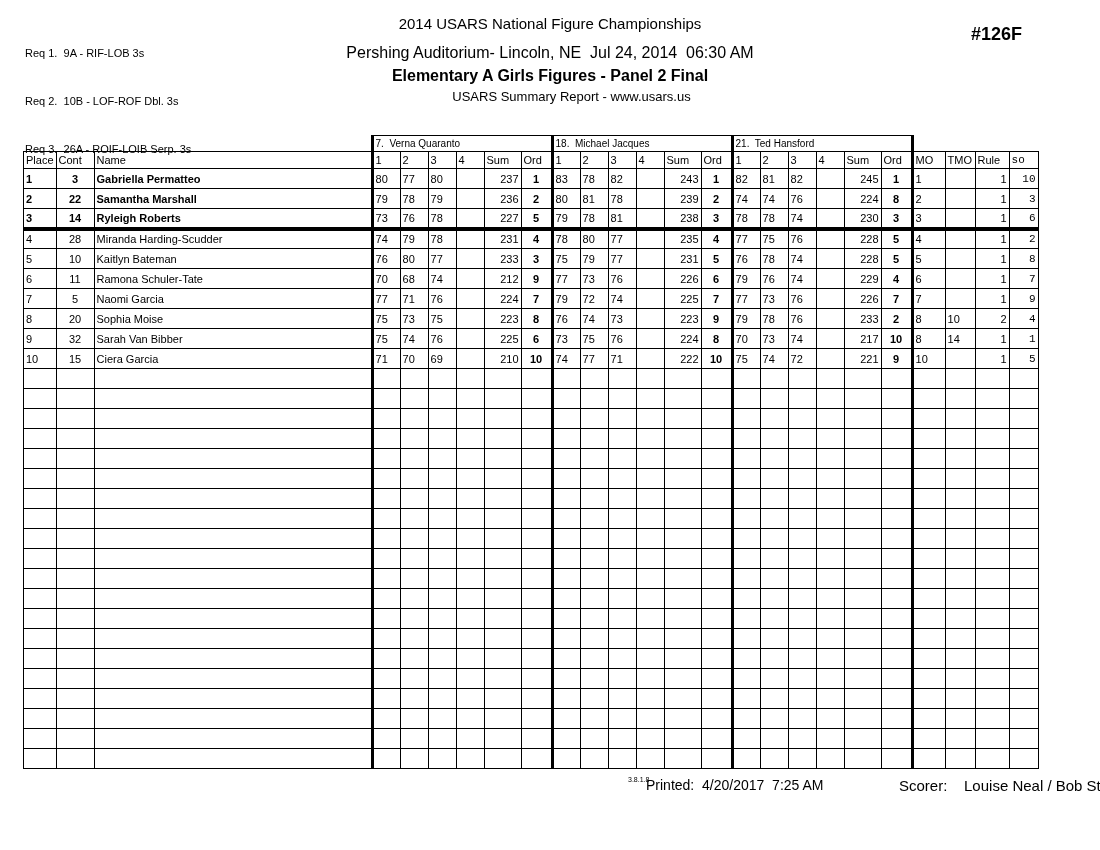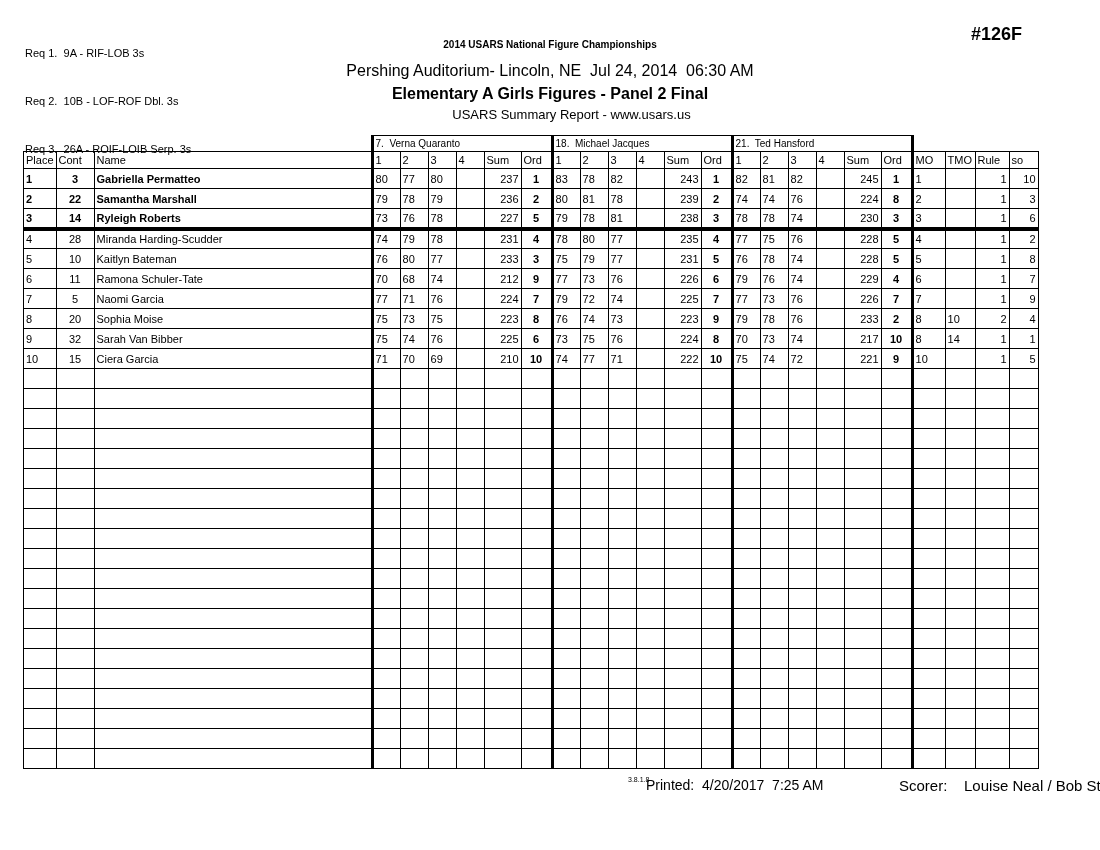--- a/index.html
+++ b/index.html
@@ -23,21 +23,21 @@
     line-height: 16px;
     white-space: pre;
   }
   .center-head {
     position: absolute;
     left: 0;
     right: 0;
     top: 15px;
     text-align: center;
   }
-  .title   { font-size: 10px; font-weight: bold; white-space: pre; margin-top: 24px; }
+  .title   { font-size: 15px; font-weight: normal; white-space: pre; }
   .venue   { font-size: 16px; margin-top: 12px; white-space: pre; }
   .event   { font-size: 16px; font-weight: bold; margin-top: 5px; white-space: pre; }
   .report  { font-size: 13px; margin-top: 4px; white-space: pre; padding-left: 43px; }
   .docnum  {
     position: absolute;
     right: 78px;
     top: 24px;
     font-size: 18px;
     font-weight: bold;
   }
@@ -68,21 +68,21 @@
 
   .c-place { text-align: left; padding-left: 5px; }
   .c-cont  { text-align: center; }
   .c-name  { text-align: left; padding-left: 4px; }
   .c-score { text-align: left; padding-left: 3px; }
   .c-sum   { text-align: right; padding-right: 3px; }
   .c-ord   { text-align: center; font-weight: bold; }
   .c-mo    { text-align: left; padding-left: 5px; }
   .c-tmo   { text-align: left; padding-left: 4px; margin-top: 13px; }
   .c-rule  { text-align: right; padding-right: 4px; }
-  .c-so    { text-align: right; padding-right: 4px; }
+  .c-so    { text-align: right; padding-right: 4px; font-family: Liberation Mono, monospace; }
 
   tr.bold-row .c-place,
   tr.bold-row .c-cont,
   tr.bold-row .c-name { font-weight: bold; }
 
   
   .version {
     position: absolute;
     left: 628px;
     top: 776px;

